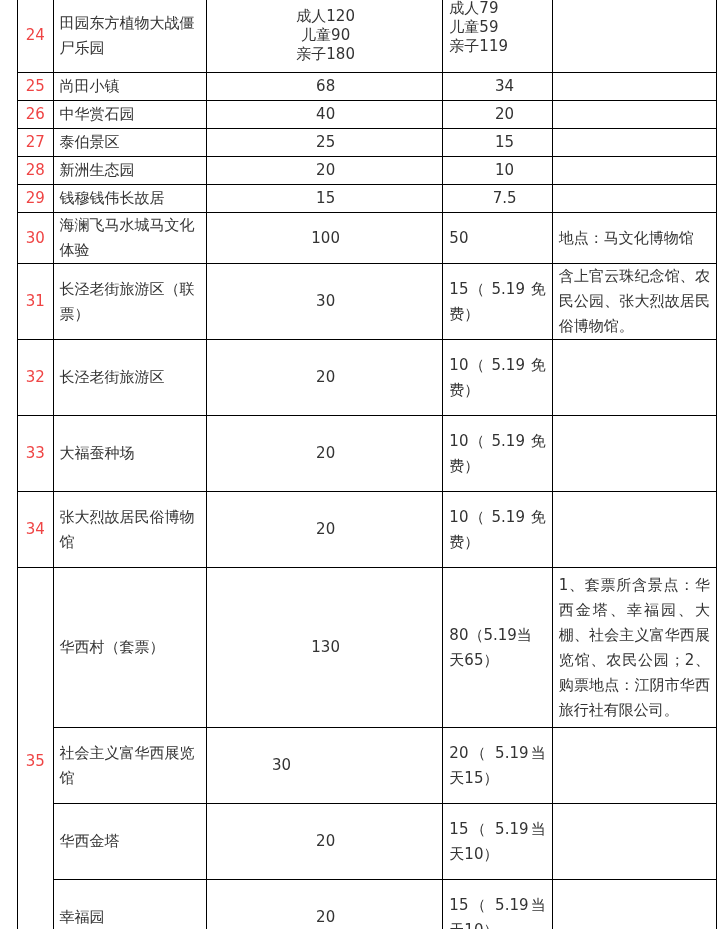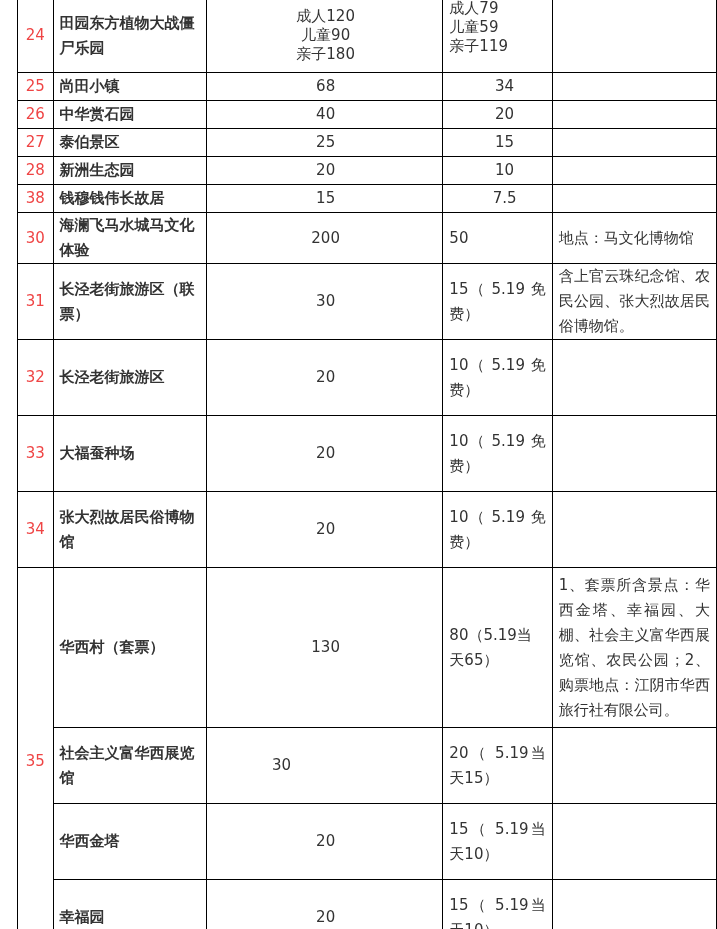--- a/index.html
+++ b/index.html
@@ -3,21 +3,21 @@
 <meta charset="utf-8">
 <style>
   html, body { margin: 0; padding: 0; background: #ffffff; }
   body { width: 717px; height: 929px; overflow: hidden; position: relative;
          font-family: "DejaVu Sans", "Liberation Sans", sans-serif; color: #333; }
   table { position: absolute; left: 17px; top: -2px; border-collapse: collapse;
           table-layout: fixed; font-size: 15px; }
   td { border: 1px solid #000; padding: 0 6px; vertical-align: middle;
        line-height: 25px; color: #333; }
   .c-no { width: 23px; text-align: center; color: #ef4444; }
-  .c-name { width: 153px; font-weight: bold; }
+  .c-name { width: 153px; }
   .c-p1 { width: 181px; text-align: center; padding-left: 8px; }
   .c-p2 { width: 88px; }
   .c-note { width: 165px; margin-top: 32px; }
   .center { text-align: left; }
   .tight { line-height: 19px; }
   .just { text-align: justify; text-align-last: left; }
   .left-pad { text-align: left; padding-left: 65px; }
   .shift { text-align: center; padding-left: 20px; }
   .row-24 td { height: 73px; }
   .row-s td { height: 27px; }
@@ -67,30 +67,30 @@
     <td class="c-note"></td>
   </tr>
   <tr class="row-s">
     <td class="c-no">28</td>
     <td class="c-name">新洲生态园</td>
     <td class="c-p1">20</td>
     <td class="c-p2 shift">10</td>
     <td class="c-note"></td>
   </tr>
   <tr class="row-s">
-    <td class="c-no">38</td>
+    <td class="c-no">29</td>
     <td class="c-name">钱穆钱伟长故居</td>
     <td class="c-p1">15</td>
     <td class="c-p2 shift">7.5</td>
     <td class="c-note"></td>
   </tr>
   <tr class="row-s">
     <td class="c-no">30</td>
     <td class="c-name">海澜飞马水城马文化体验</td>
-    <td class="c-p1">200</td>
+    <td class="c-p1">100</td>
     <td class="c-p2">50</td>
     <td class="c-note">地点：马文化博物馆</td>
   </tr>
 
   <tr class="row-m">
     <td class="c-no">31</td>
     <td class="c-name">长泾老街旅游区（联票）</td>
     <td class="c-p1">30</td>
     <td class="c-p2 just">15（ 5.19 免费）</td>
     <td class="c-note just">含上官云珠纪念馆、农民公园、张大烈故居民俗博物馆。</td>

